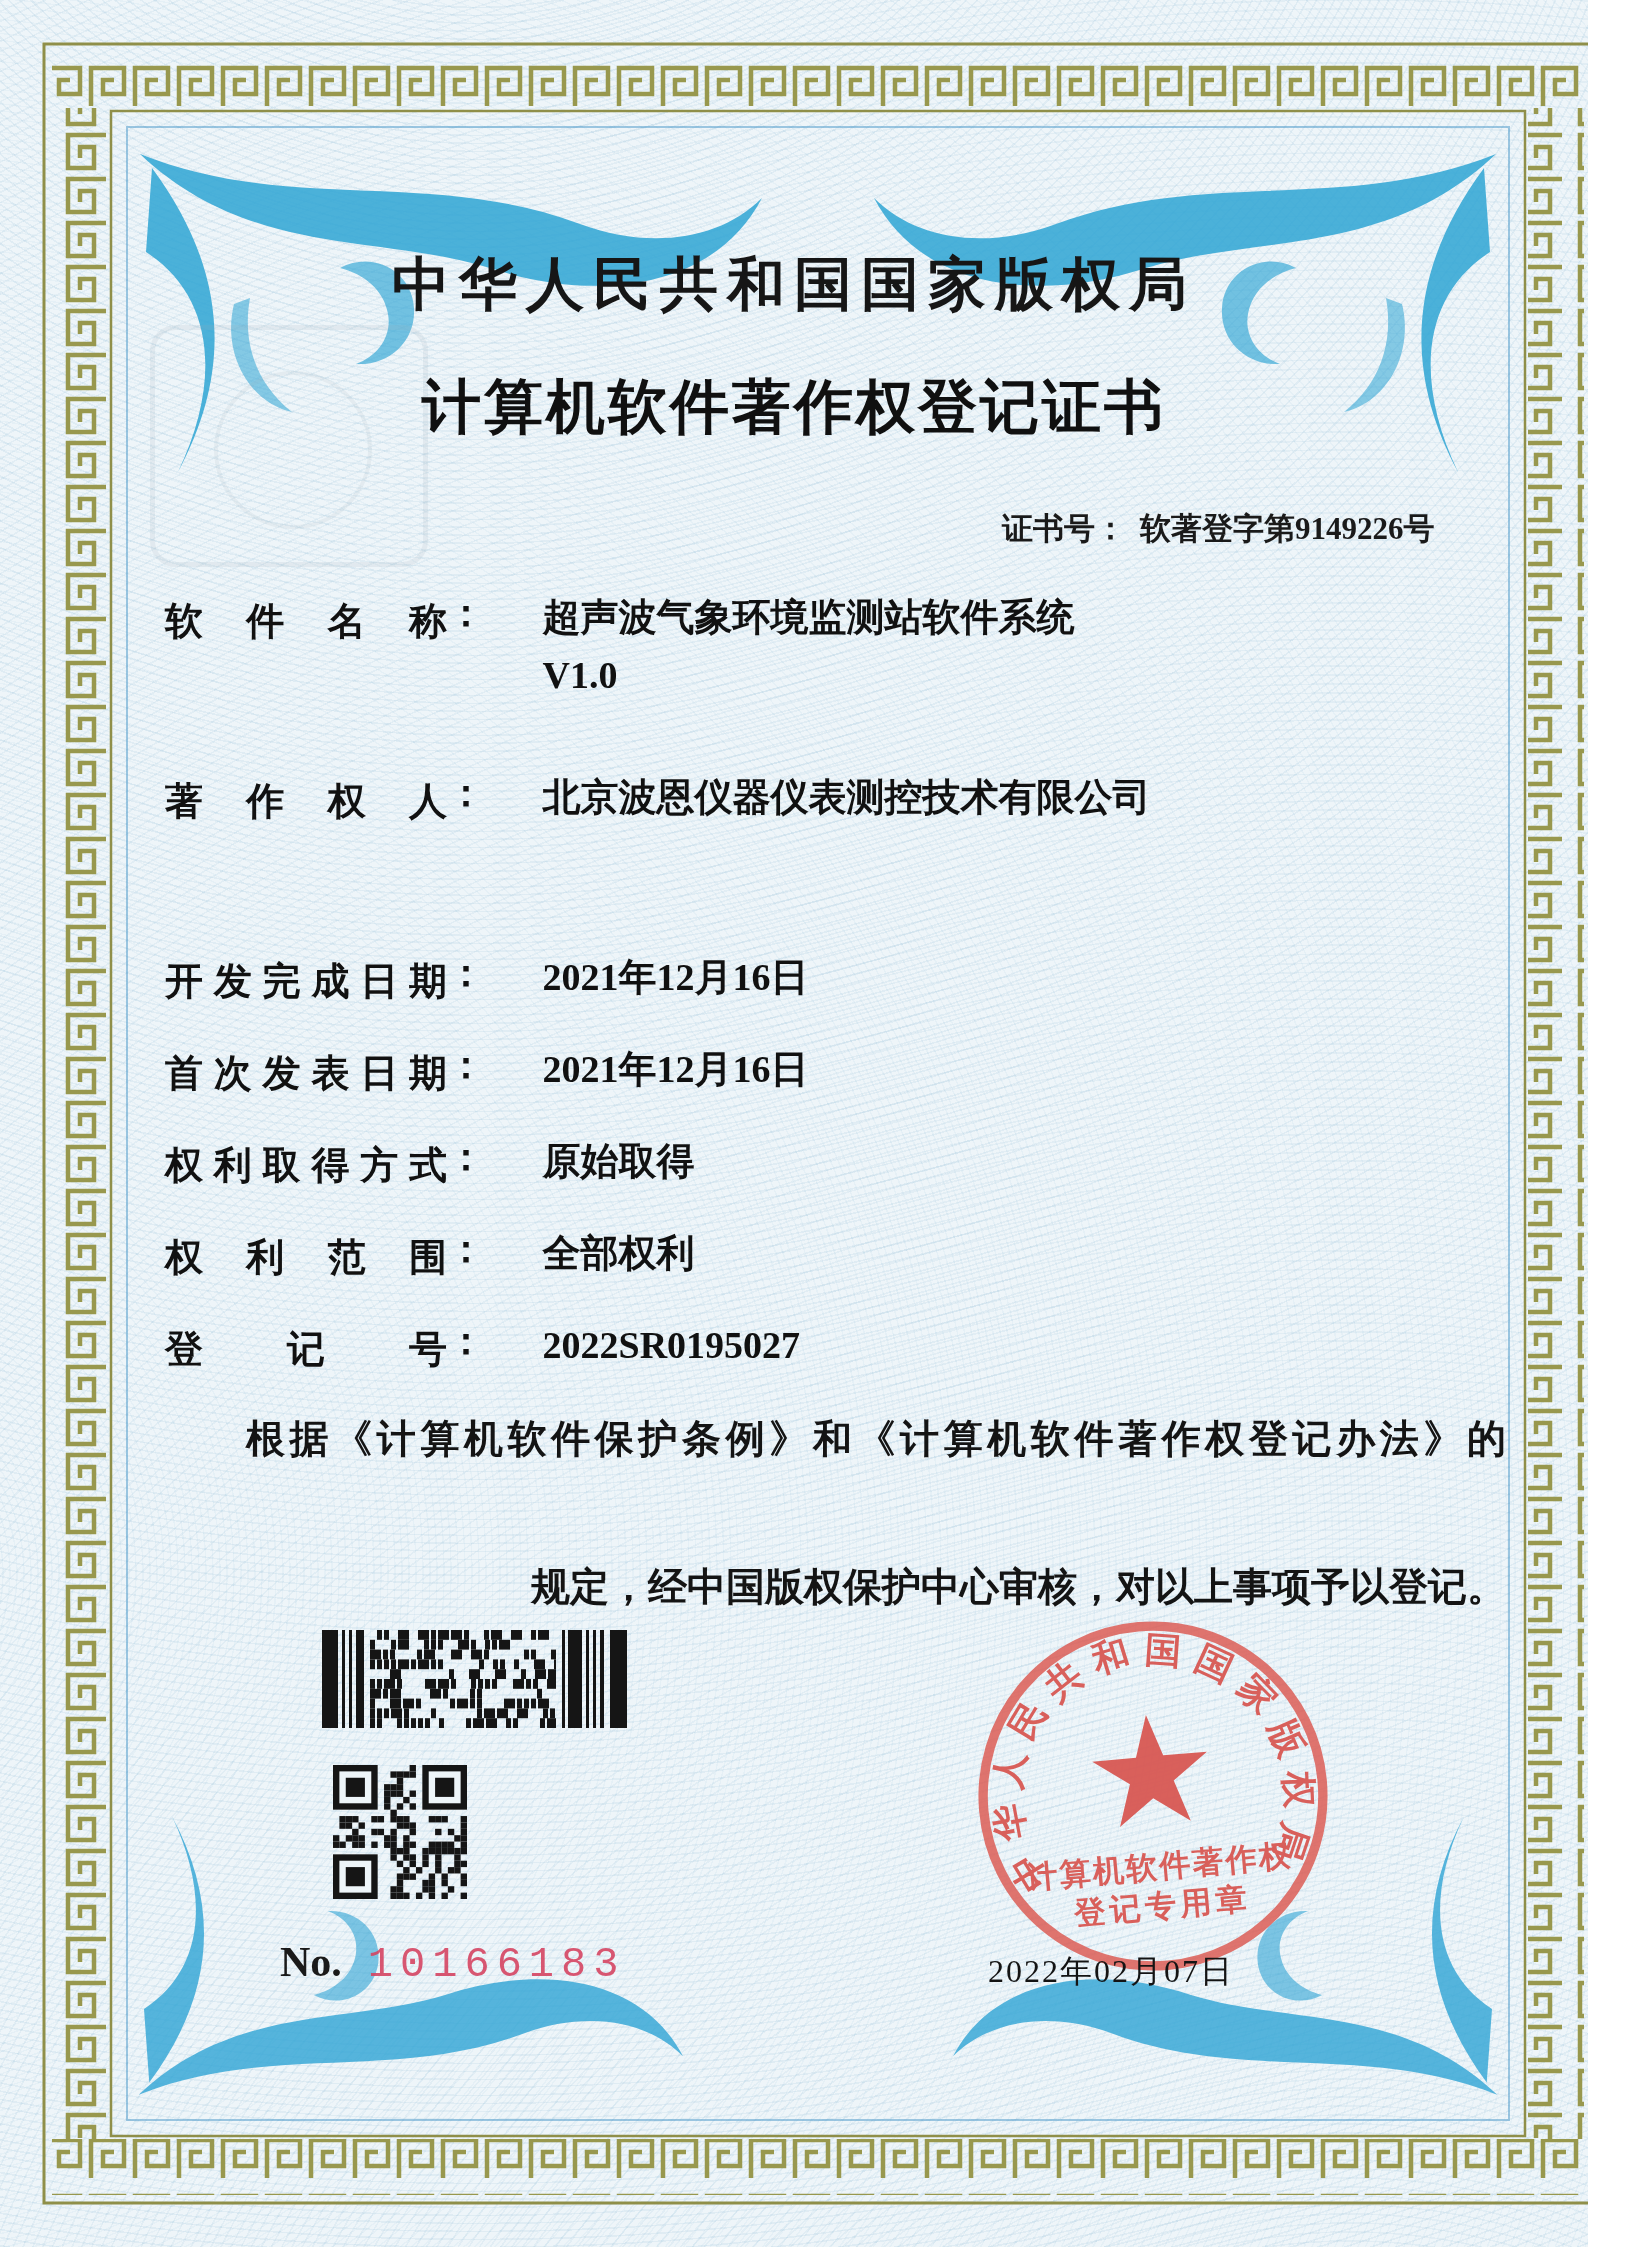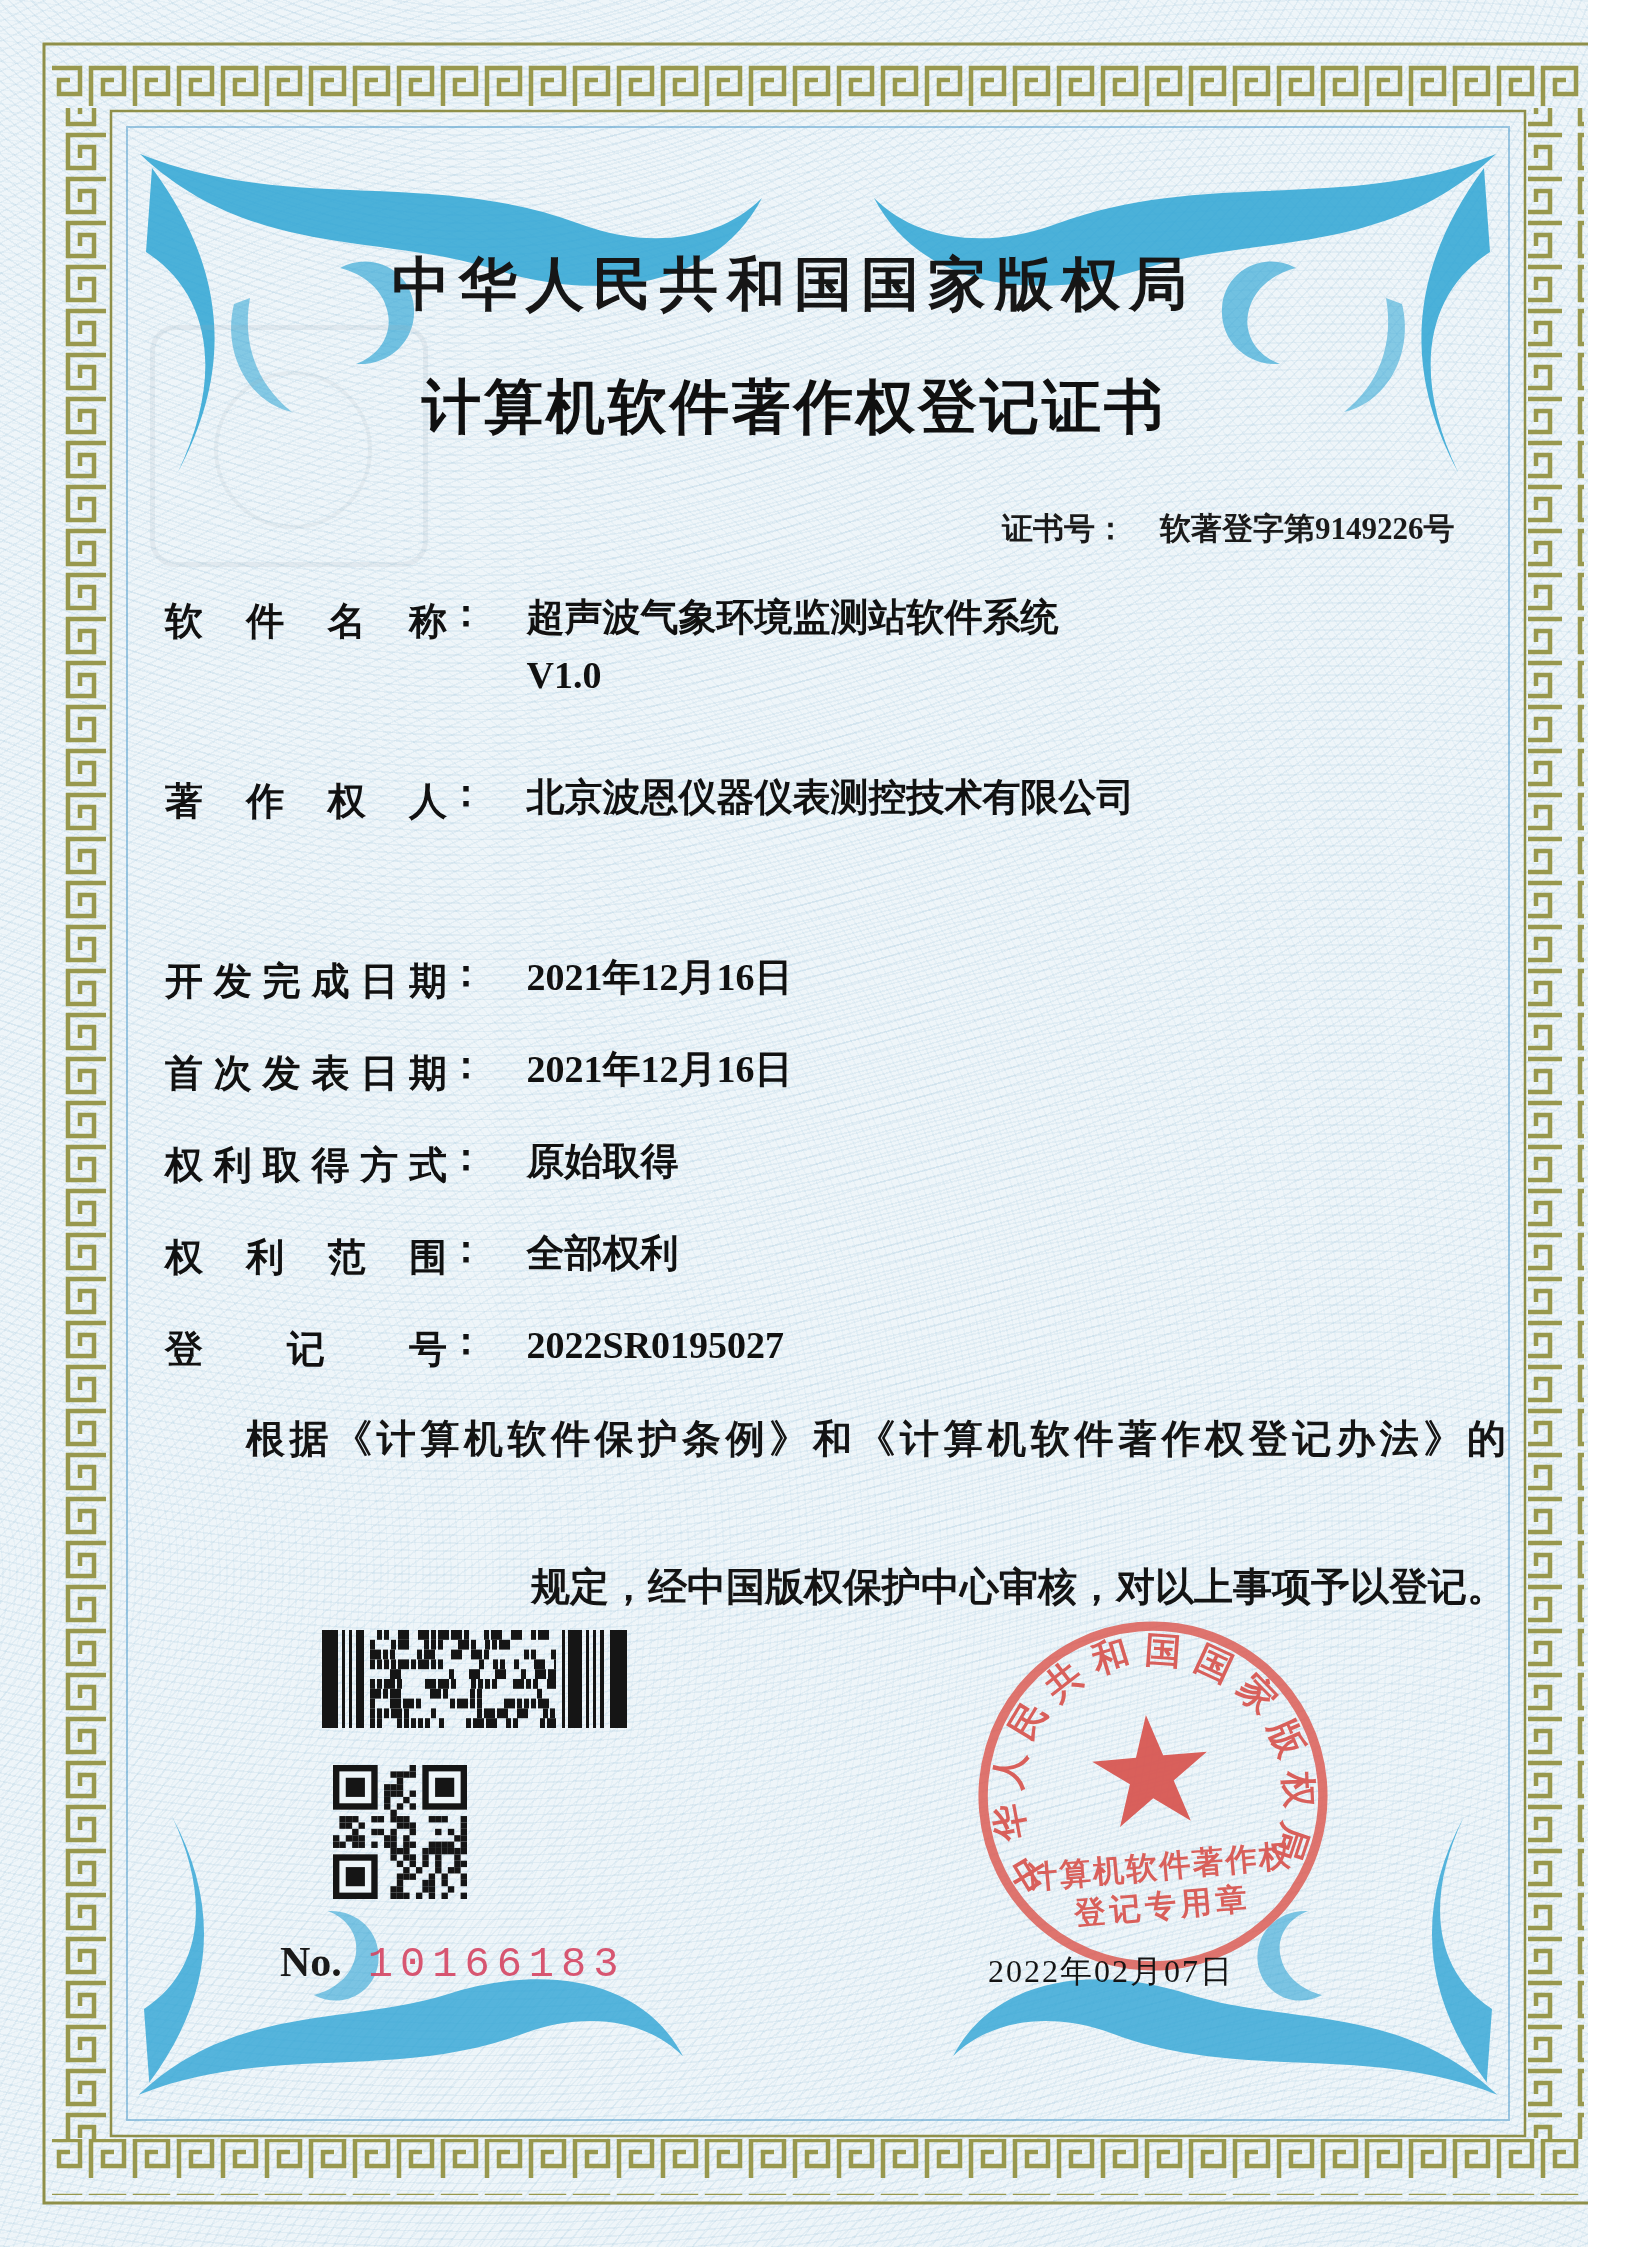--- a/index.html
+++ b/index.html
@@ -17,26 +17,26 @@
 
   .title-authority{
     left:0;top:246px;width:100%;text-align:center;
     font-size:58px;font-weight:700;letter-spacing:9px;color:#161616;
   }
   .title-main{
     left:0;top:368px;width:100%;text-align:center;
     font-size:59px;font-weight:800;letter-spacing:3px;color:#101010;
   }
   .certno{left:1002px;top:508px;font-size:31px;font-weight:700;color:#1a1a1a;white-space:nowrap;}
-  .certno .v{margin-left:34px;}
+  .certno .v{margin-left:14px;}
 
   .row{left:165px;font-size:38px;font-weight:700;color:#111;white-space:nowrap;}
   .row .lbl{display:inline-block;width:282px;text-align:justify;text-align-last:justify;vertical-align:top;margin-top:8px;}
   .row .colon{vertical-align:top;}
-  .row .val{margin-left:32px;display:inline-block;vertical-align:top;line-height:58px;white-space:normal;}
+  .row .val{margin-left:48px;display:inline-block;vertical-align:top;line-height:58px;white-space:normal;}
 
   .body-par{left:168px;width:1338px;color:#141414;font-size:39px;font-weight:600;}
   .body-line1{text-indent:78px;text-align:justify;text-align-last:justify;}
   .body-line2{margin-top:94px;text-align:right;}
 
   .serial{left:280px;top:1938px;font-size:42px;color:#1a1a1a;font-weight:600;white-space:nowrap;}
   .serial .num{
     font-family:Liberation Mono, monospace;
     color:#d5415f;letter-spacing:7px;margin-left:26px;font-weight:400;opacity:.88;
   }

